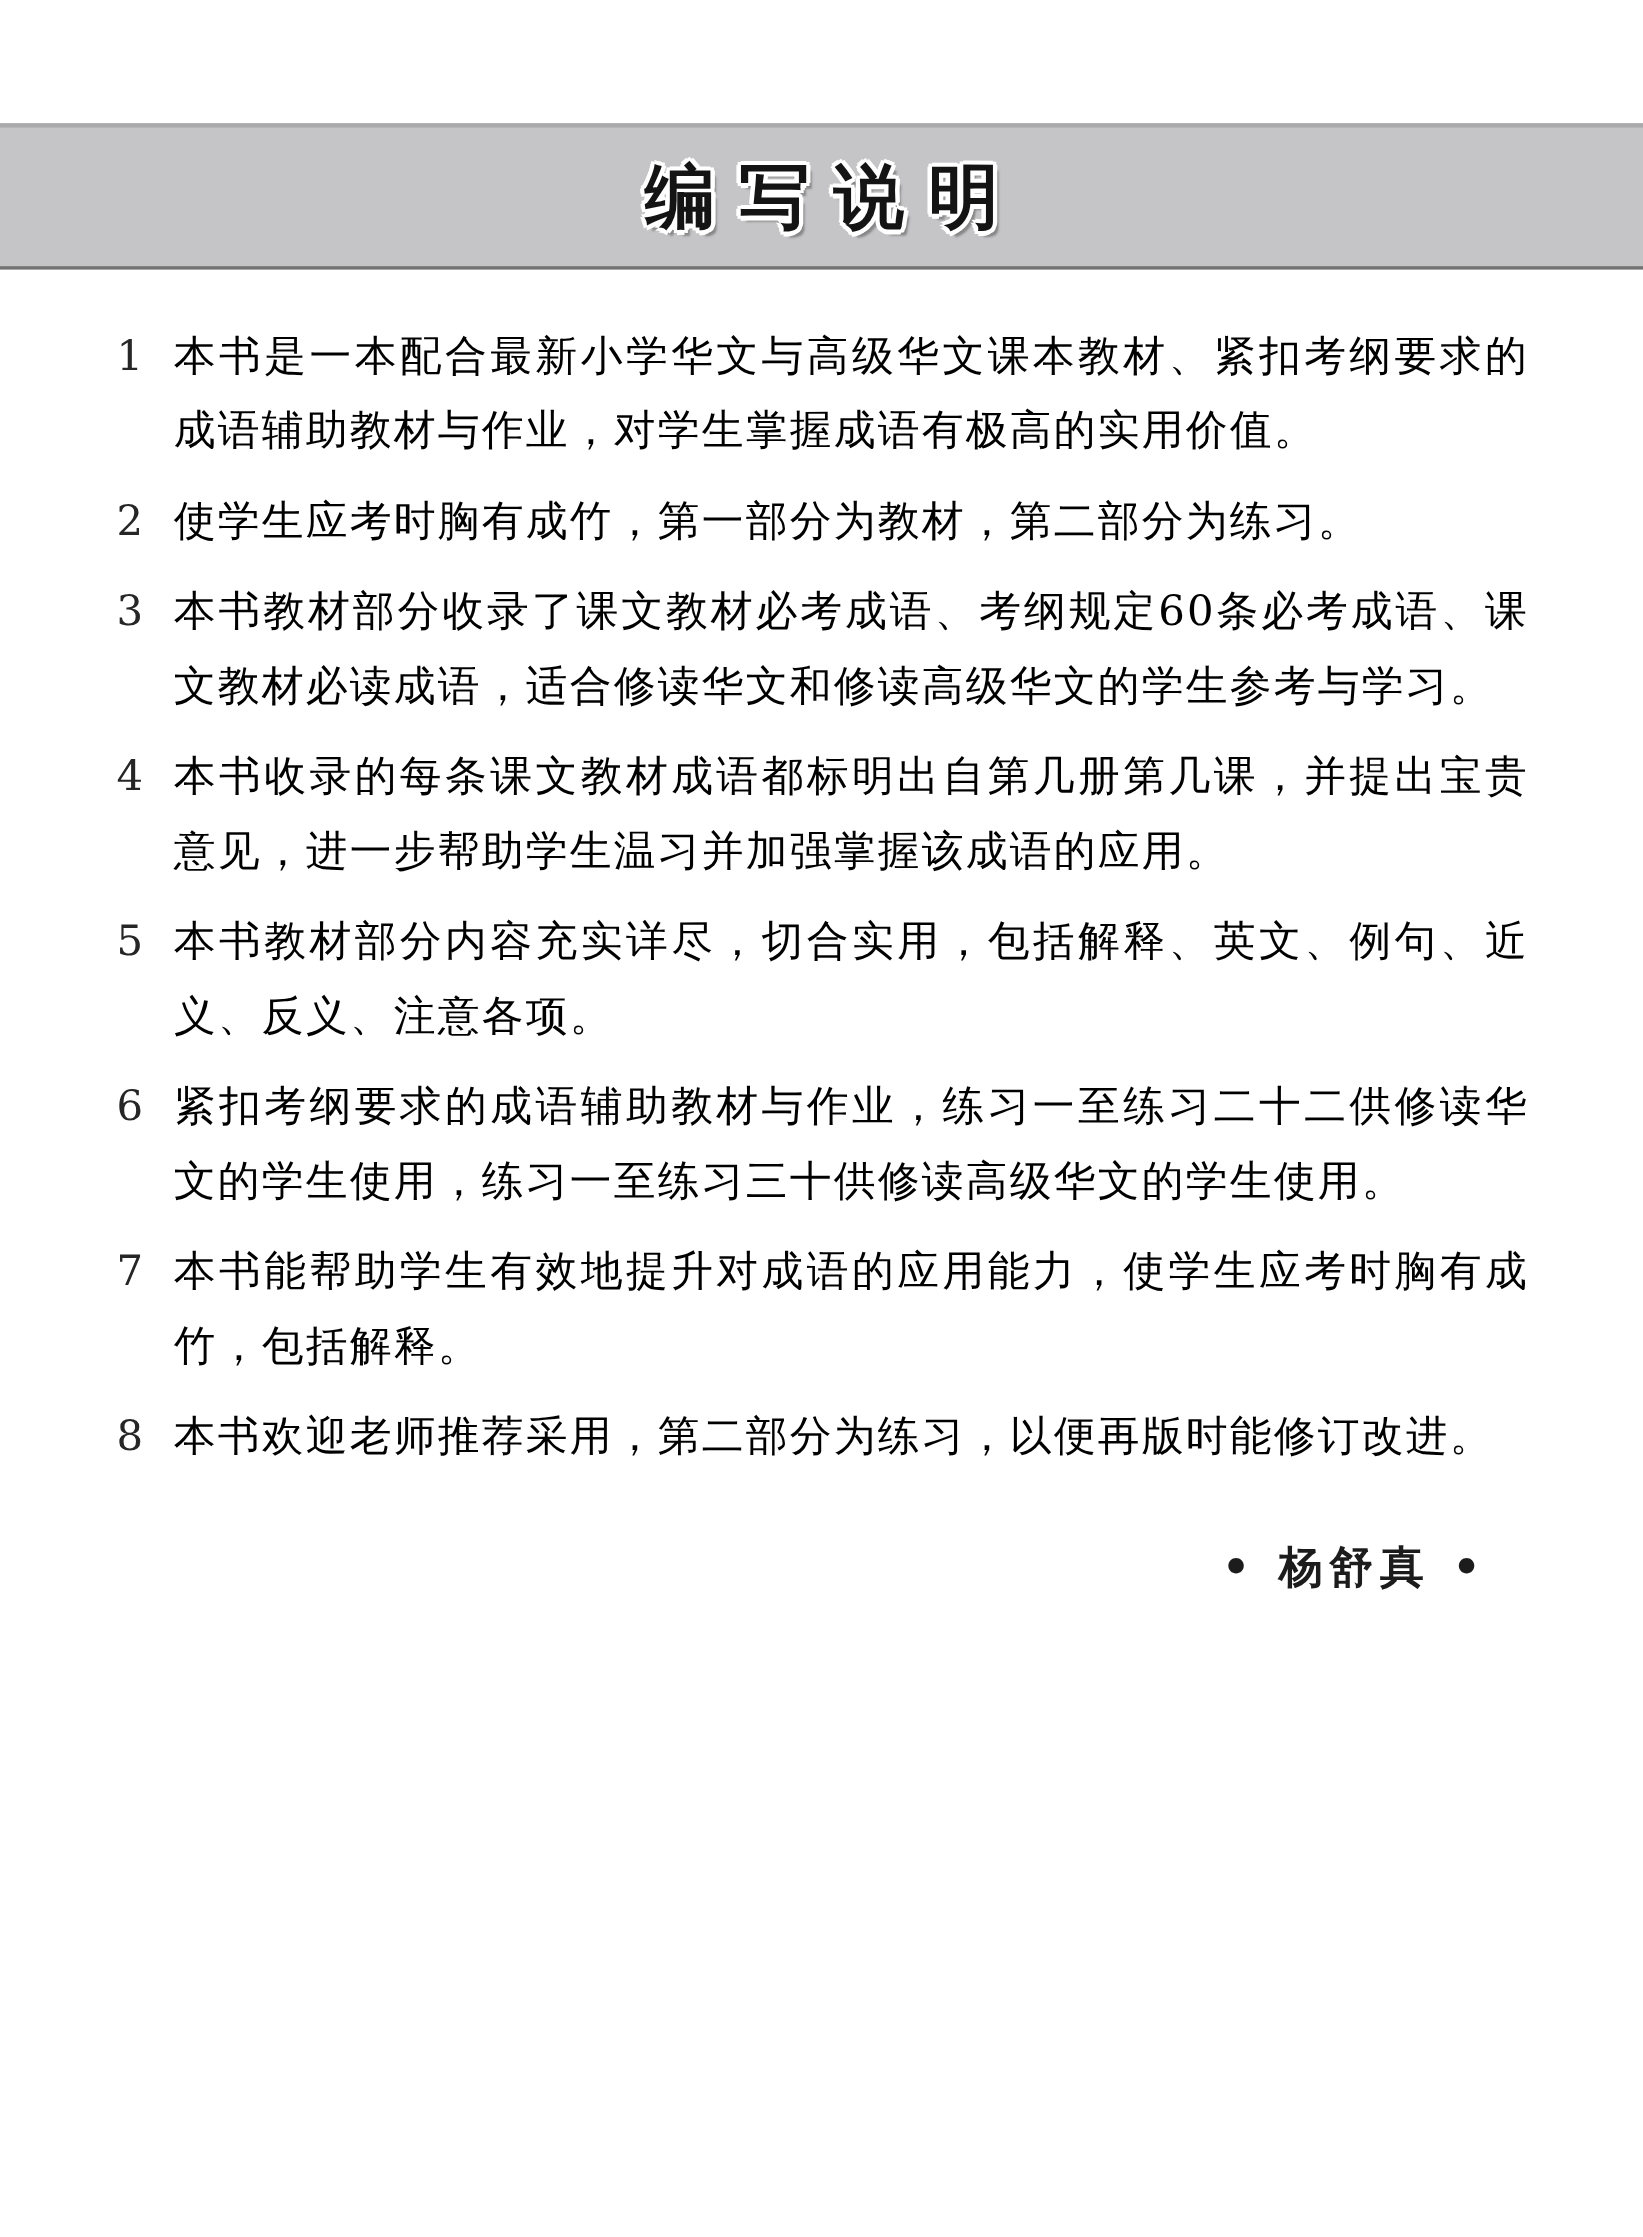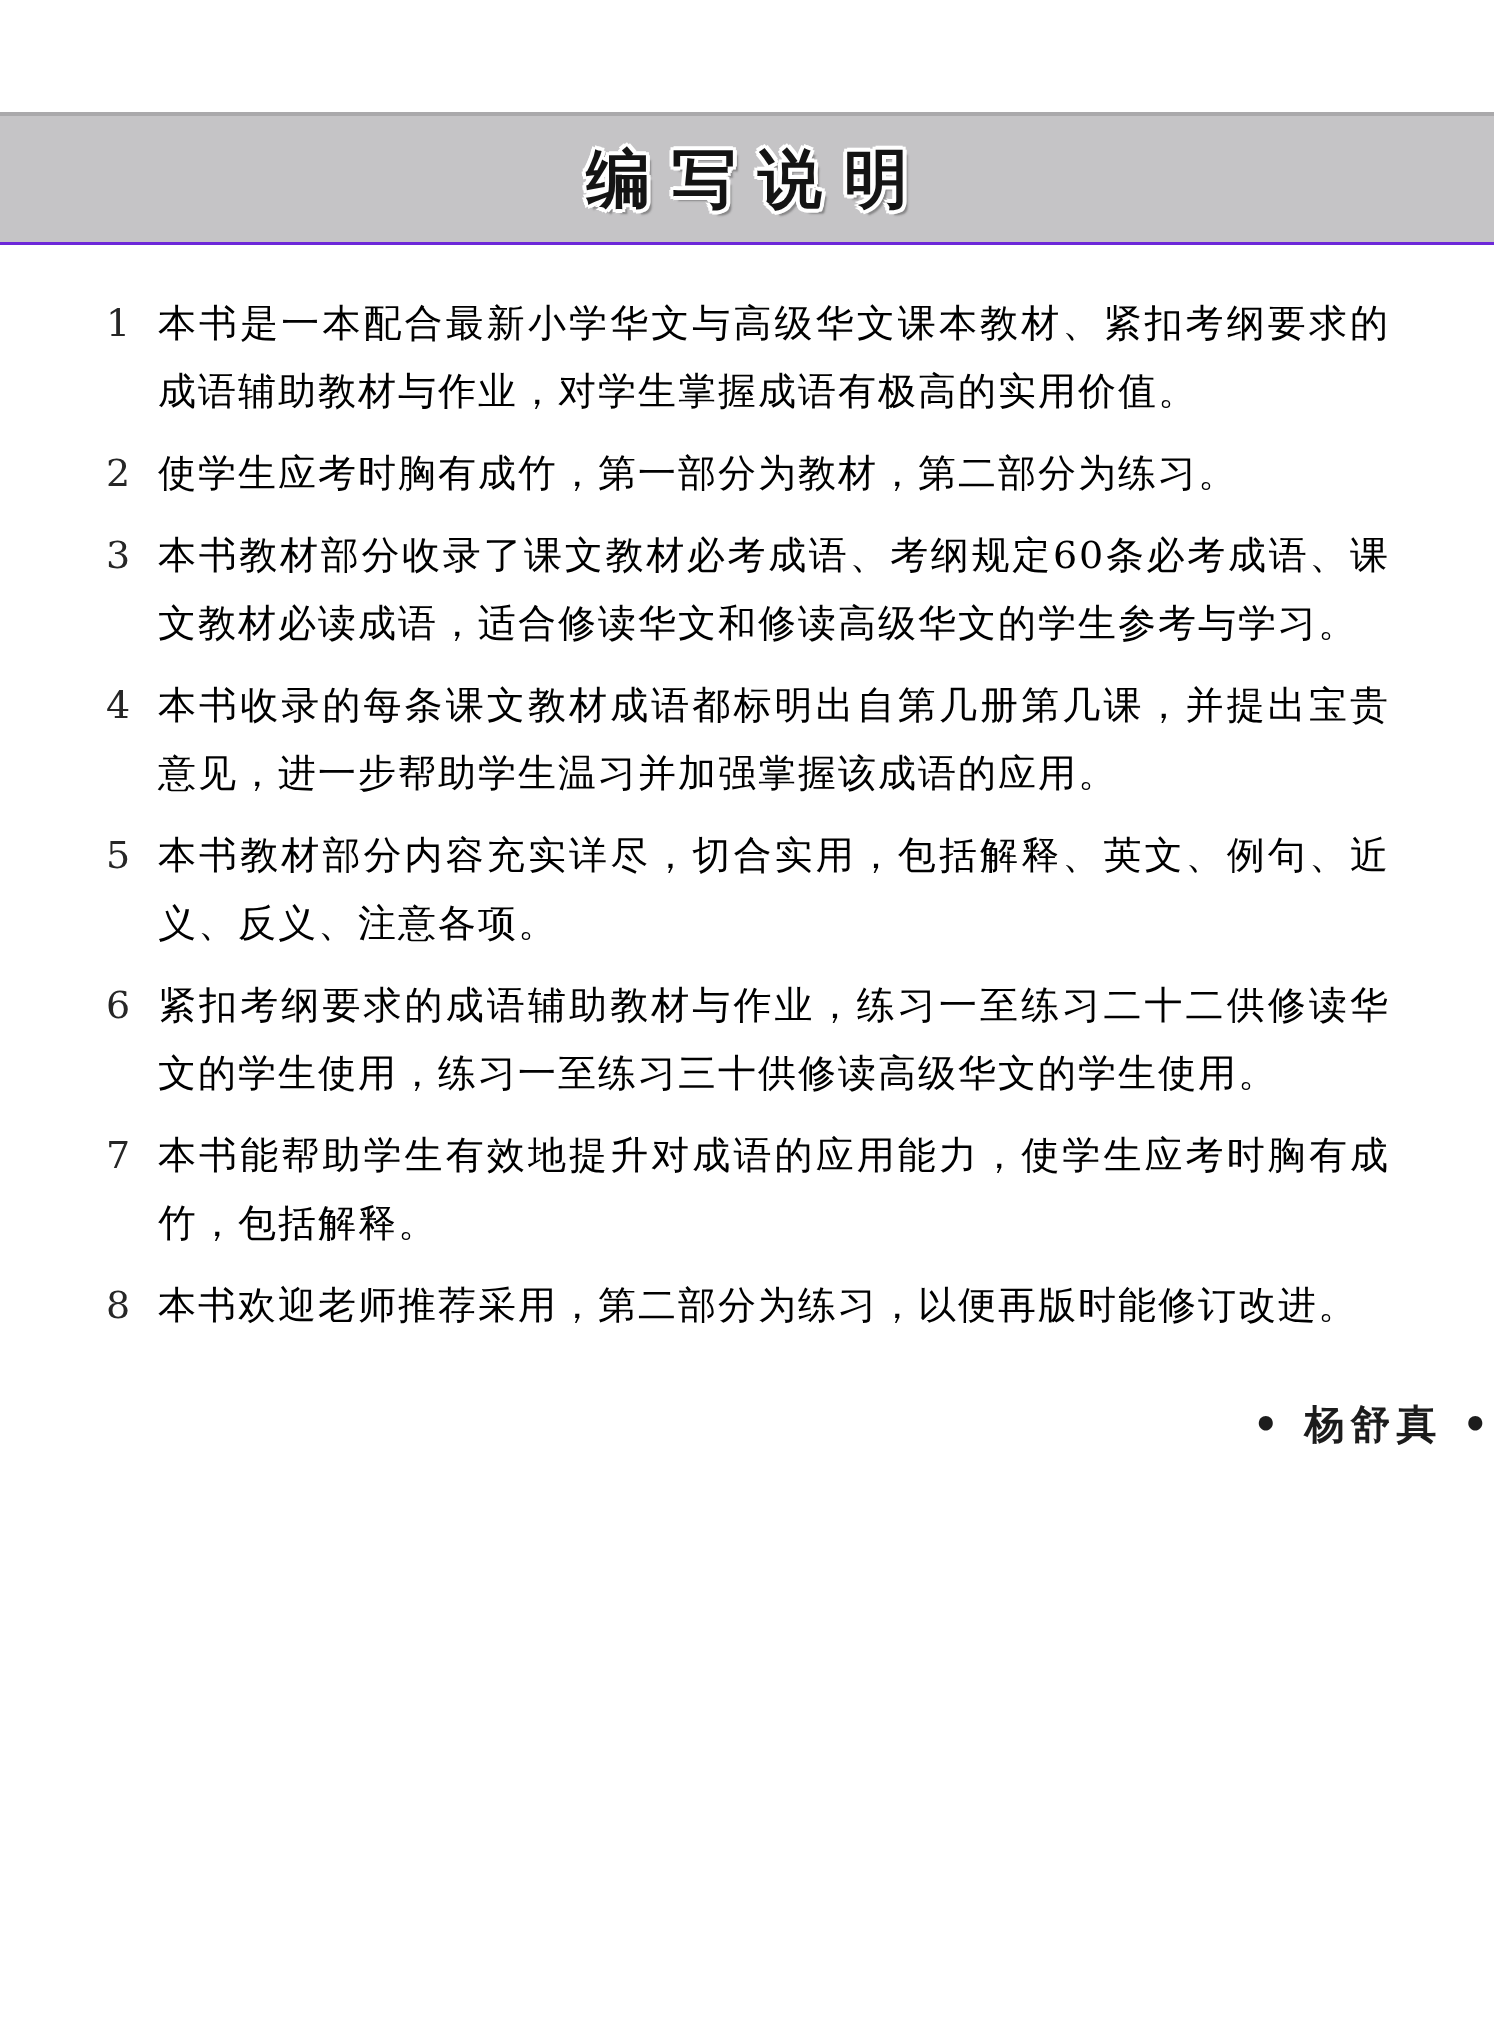--- a/index.html
+++ b/index.html
@@ -14,21 +14,21 @@
     font-family: "DejaVu Serif", "Liberation Serif", serif;
     color: #1f1f1f;
     position: relative;
   }
   
   .title-band {
     margin-top: 112px;
     height: 126px;
     background: #c5c4c6;
     border-top: 4px solid #aaa9ab;
-    border-bottom: 3px solid #6d28d9;
+    border-bottom: 3px solid #737373;
     display: flex;
     align-items: center;
     justify-content: center;
   }
   .page-title {
     font-family: "DejaVu Sans", "Liberation Sans", sans-serif;
     font-weight: 900;
     font-size: 64px;
     letter-spacing: 22px;
     padding-left: 22px; 
@@ -60,20 +60,21 @@
     font-size: 38px;
     line-height: 68px;
     text-align: justify;
     text-justify: inter-character;
     letter-spacing: 2px;
     color: #000000;
   }
   
   .signature-row {
     margin-top: 58px;
+    padding-right: 142px;
     text-align: right;
   }
   .signature {
     font-family: "DejaVu Sans", "Liberation Sans", sans-serif;
     font-weight: bold;
     font-size: 40px;
     letter-spacing: 6px;
     color: #1c1c1c;
   }
 </style>

